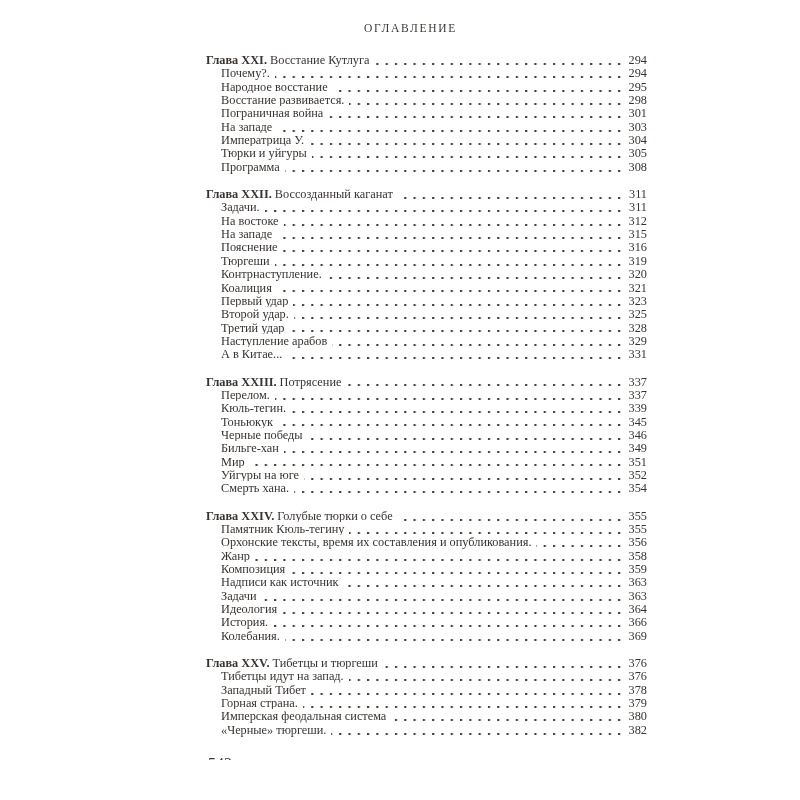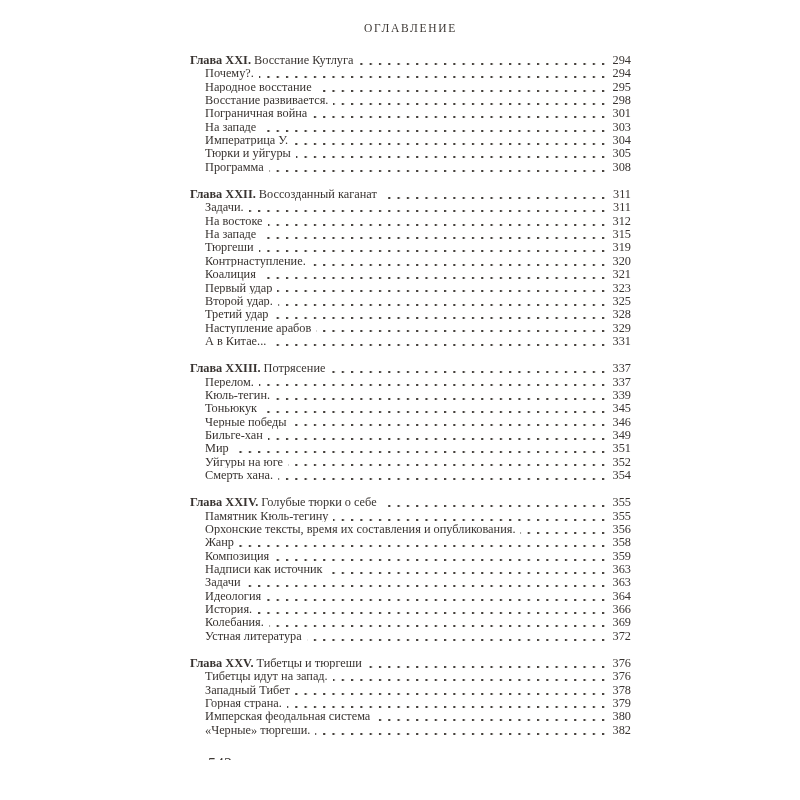--- a/index.html
+++ b/index.html
@@ -22,21 +22,21 @@
     left: 190px;
     width: 441px;
     text-align: center;
     font-size: 11.5px;
     letter-spacing: 1.7px;
     color: #3d3834;
   }
   .toc {
     position: absolute;
     top: 54px;
-    left: 190px;
+    left: 206px;
     width: 441px;
     font-size: 12.3px;
   }
   .chapter-group + .chapter-group {
     margin-top: 14px;
   }
   .row {
     position: relative;
     height: 13.35px;
     line-height: 13.35px;
@@ -103,20 +103,21 @@
         <div class="row sub"><span class="title">На западе</span><span class="pagenum">303</span></div>
         <div class="row sub"><span class="title">Императрица У.</span><span class="pagenum">304</span></div>
         <div class="row sub"><span class="title">Тюрки и уйгуры</span><span class="pagenum">305</span></div>
         <div class="row sub"><span class="title">Программа</span><span class="pagenum">308</span></div>
       </div>
       <div class="chapter-group">
         <div class="row chapter"><span class="title"><span class="prefix">Глава XXII.</span><span class="rest">Воссозданный каганат</span></span><span class="pagenum">311</span></div>
         <div class="row sub"><span class="title">Задачи.</span><span class="pagenum">311</span></div>
         <div class="row sub"><span class="title">На востоке</span><span class="pagenum">312</span></div>
         <div class="row sub"><span class="title">На западе</span><span class="pagenum">315</span></div>
+        <div class="row sub"><span class="title">Пояснение</span><span class="pagenum">316</span></div>
         <div class="row sub"><span class="title">Тюргеши</span><span class="pagenum">319</span></div>
         <div class="row sub"><span class="title">Контрнаступление.</span><span class="pagenum">320</span></div>
         <div class="row sub"><span class="title">Коалиция</span><span class="pagenum">321</span></div>
         <div class="row sub"><span class="title">Первый удар</span><span class="pagenum">323</span></div>
         <div class="row sub"><span class="title">Второй удар.</span><span class="pagenum">325</span></div>
         <div class="row sub"><span class="title">Третий удар</span><span class="pagenum">328</span></div>
         <div class="row sub"><span class="title">Наступление арабов</span><span class="pagenum">329</span></div>
         <div class="row sub"><span class="title">А в Китае...</span><span class="pagenum">331</span></div>
       </div>
       <div class="chapter-group">
@@ -134,21 +135,20 @@
         <div class="row chapter"><span class="title"><span class="prefix">Глава XXIV.</span><span class="rest">Голубые тюрки о себе</span></span><span class="pagenum">355</span></div>
         <div class="row sub"><span class="title">Памятник Кюль-тегину</span><span class="pagenum">355</span></div>
         <div class="row sub"><span class="title">Орхонские тексты, время их составления и опубликования.</span><span class="pagenum">356</span></div>
         <div class="row sub"><span class="title">Жанр</span><span class="pagenum">358</span></div>
         <div class="row sub"><span class="title">Композиция</span><span class="pagenum">359</span></div>
         <div class="row sub"><span class="title">Надписи как источник</span><span class="pagenum">363</span></div>
         <div class="row sub"><span class="title">Задачи</span><span class="pagenum">363</span></div>
         <div class="row sub"><span class="title">Идеология</span><span class="pagenum">364</span></div>
         <div class="row sub"><span class="title">История.</span><span class="pagenum">366</span></div>
         <div class="row sub"><span class="title">Колебания.</span><span class="pagenum">369</span></div>
-        <div class="row sub"><span class="title">Устная литература</span><span class="pagenum">372</span></div>
       </div>
       <div class="chapter-group">
         <div class="row chapter"><span class="title"><span class="prefix">Глава XXV.</span><span class="rest">Тибетцы и тюргеши</span></span><span class="pagenum">376</span></div>
         <div class="row sub"><span class="title">Тибетцы идут на запад.</span><span class="pagenum">376</span></div>
         <div class="row sub"><span class="title">Западный Тибет</span><span class="pagenum">378</span></div>
         <div class="row sub"><span class="title">Горная страна.</span><span class="pagenum">379</span></div>
         <div class="row sub"><span class="title">Имперская феодальная система</span><span class="pagenum">380</span></div>
         <div class="row sub"><span class="title">«Черные» тюргеши.</span><span class="pagenum">382</span></div>
       </div>
     </div>

